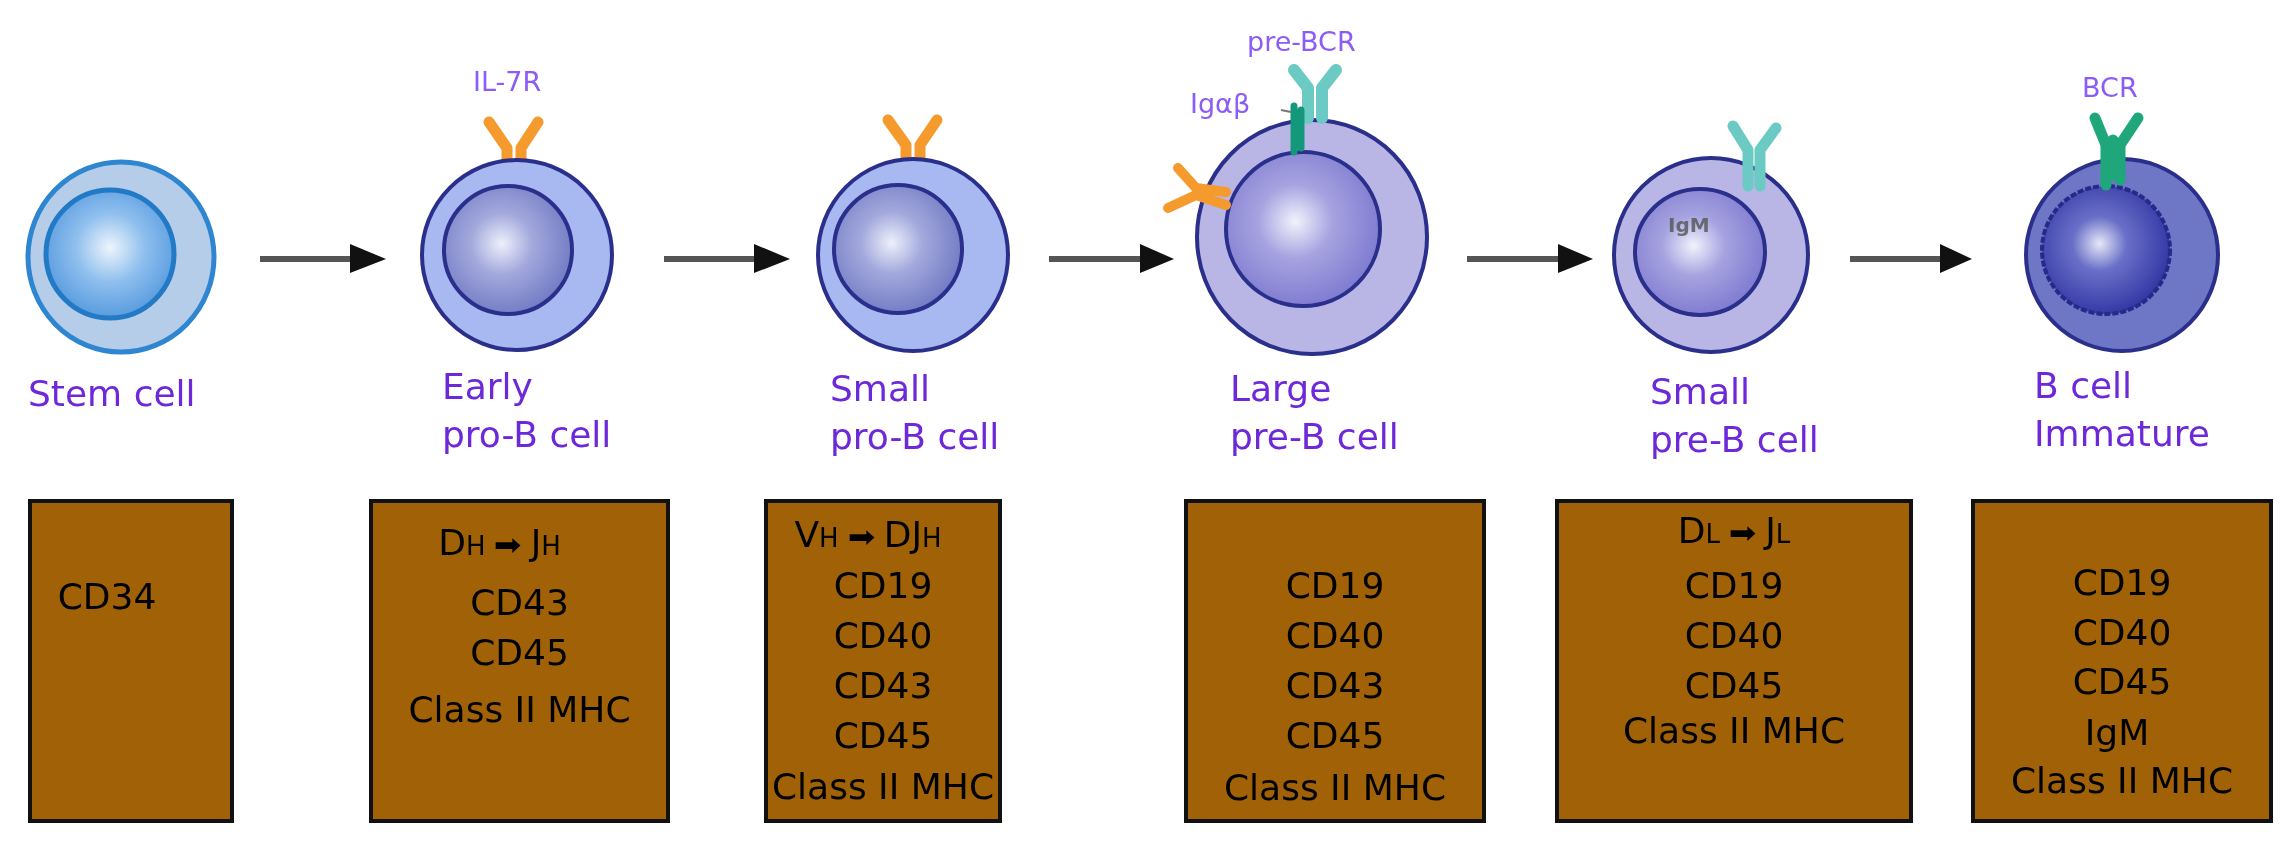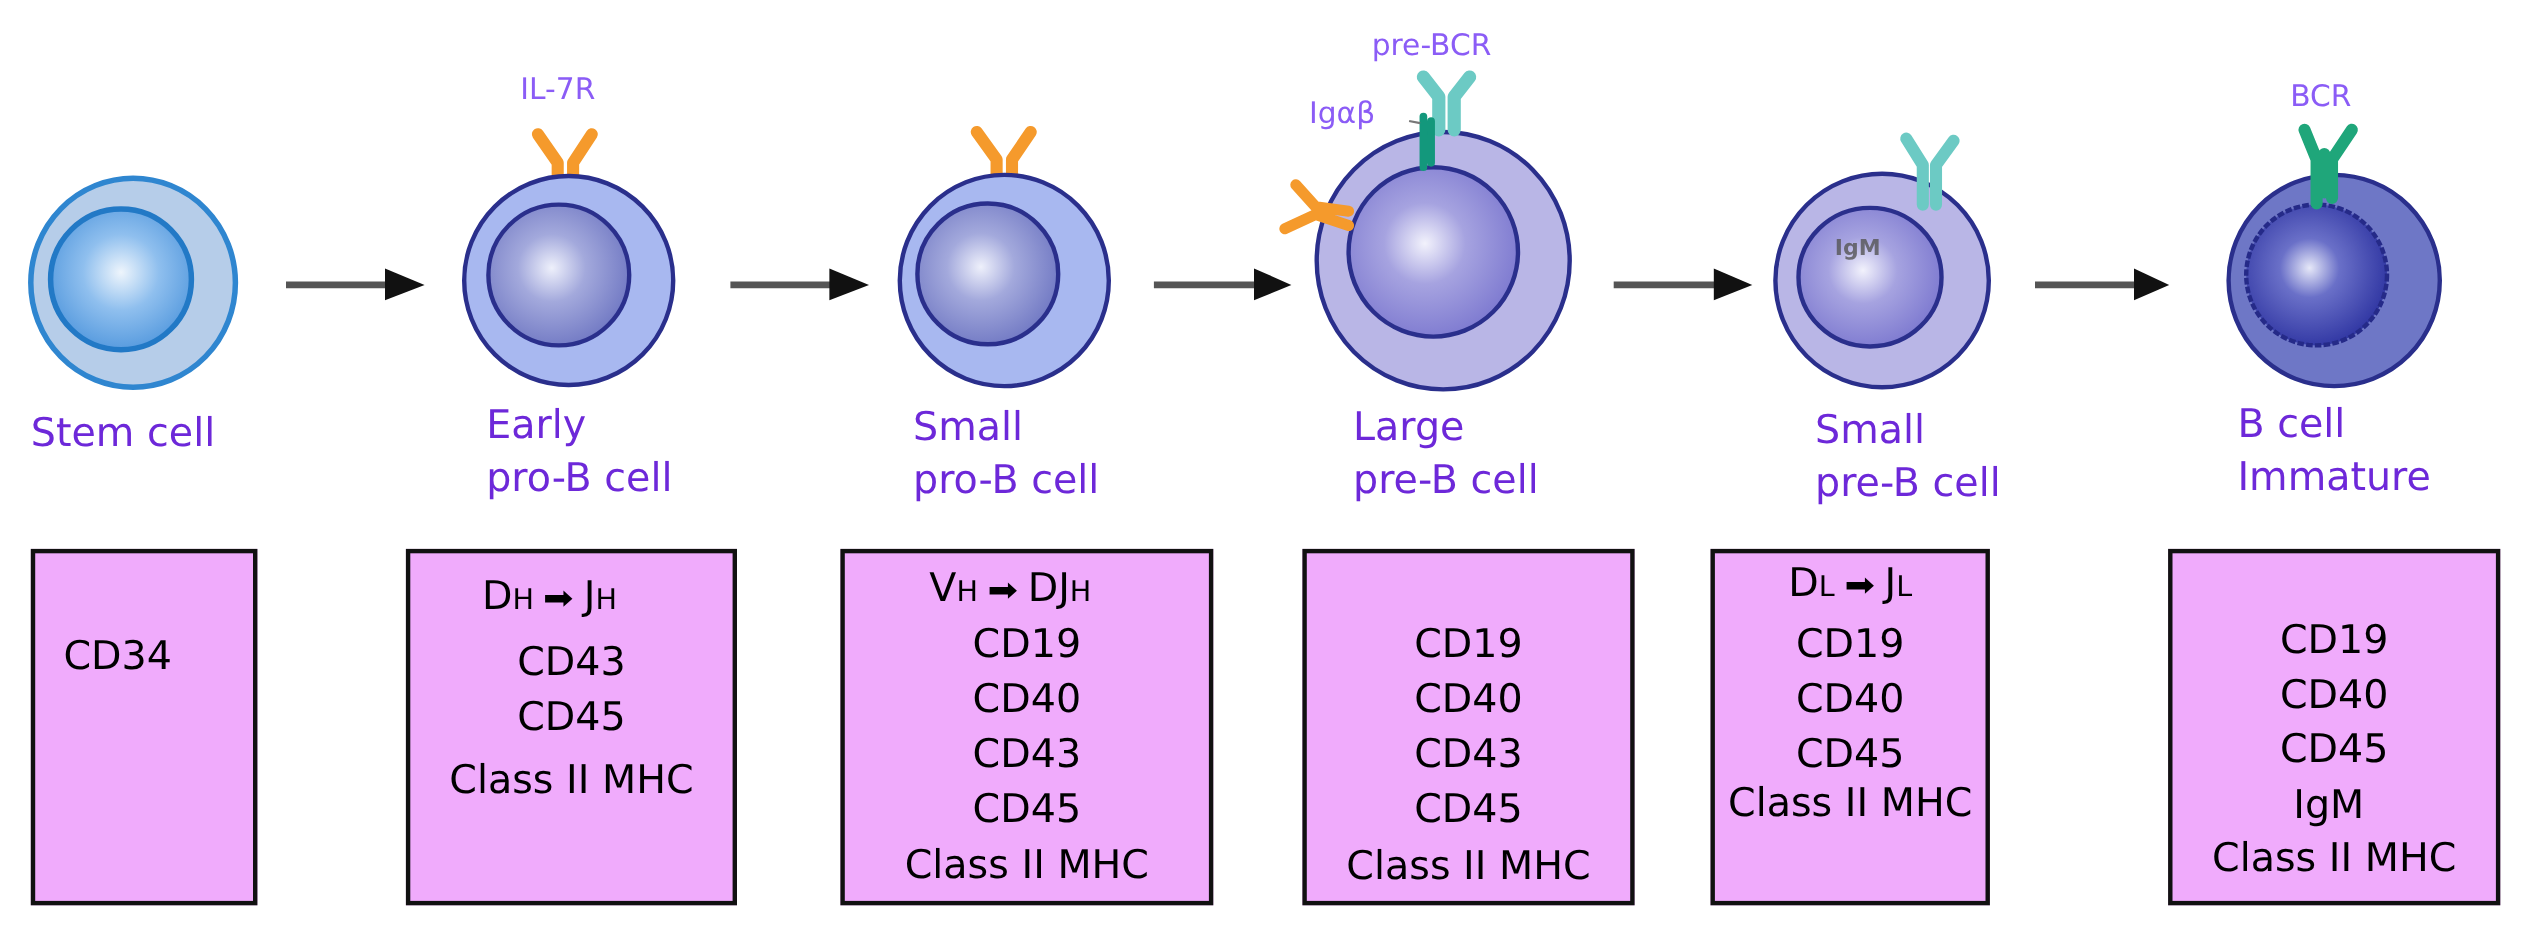--- a/index.html
+++ b/index.html
@@ -1,21 +1,21 @@
 <!DOCTYPE html>
 <html><head>
 <meta charset="utf-8">
 <style>
   html, body { margin: 0; padding: 0; background: #ffffff; }
   body { width: 2295px; height: 846px; position: relative; overflow: hidden;
          font-family: "DejaVu Sans", sans-serif; color: #000; }
   .abs { position: absolute; }
   .lbl { position: absolute; font-size: 36px; line-height: 48px; white-space: nowrap; color: #6d28d9; }
   .rlbl { position: absolute; font-size: 27px; line-height: 40px; white-space: nowrap; color: #8b5cf6; }
-  .box { position: absolute; border: 4px solid #111; box-sizing: border-box; top: 499px; height: 324px; background: #f0abfc; text-decoration: underline; }
+  .box { position: absolute; border: 4px solid #111; box-sizing: border-box; top: 499px; height: 324px; background: #a16207; text-decoration: underline; }
   .mk { position: absolute; left: 0; right: 0; text-align: center; font-size: 36px; line-height: 40px; white-space: nowrap; }
   .sub { font-size: 26px; }
   .rarrow { font-size: 30px; display: inline-block; transform: scaleX(1.1); margin: 0 10px; }
   svg { position: absolute; overflow: visible; }
 </style>
 </head>
 <body>
 
 <svg width="2295" height="846" style="left:0;top:0;">
   <defs>
@@ -142,40 +142,40 @@
 
 <div class="box" style="left:369px; width:301px;">
   <div class="mk" style="top:20px; left:-40px;">
     <span>D</span><span class="sub">H</span><span class="rarrow">➡</span><span>J</span><span class="sub">H</span>
   </div>
   <div class="mk" style="top:80px;">CD43</div>
   <div class="mk" style="top:130px;">CD45</div>
   <div class="mk" style="top:187px;">Class II MHC</div>
 </div>
 
-<div class="box" style="left:764px; width:339px;">
+<div class="box" style="left:764px; width:238px;">
   <div class="mk" style="top:12px; left:-30px;">
     <span>V</span><span class="sub">H</span><span class="rarrow">➡</span><span>DJ</span><span class="sub">H</span>
   </div>
   <div class="mk" style="top:63px;">CD19</div>
   <div class="mk" style="top:113px;">CD40</div>
   <div class="mk" style="top:163px;">CD43</div>
   <div class="mk" style="top:213px;">CD45</div>
   <div class="mk" style="top:264px;">Class II MHC</div>
 </div>
 
 <div class="box" style="left:1184px; width:302px;">
   <div class="mk" style="top:63px;">CD19</div>
   <div class="mk" style="top:113px;">CD40</div>
   <div class="mk" style="top:163px;">CD43</div>
   <div class="mk" style="top:213px;">CD45</div>
   <div class="mk" style="top:265px;">Class II MHC</div>
 </div>
 
-<div class="box" style="left:1555px; width:254px;">
+<div class="box" style="left:1555px; width:358px;">
   <div class="mk" style="top:8px;">
     <span>D</span><span class="sub">L</span><span class="rarrow">➡</span><span>J</span><span class="sub">L</span>
   </div>
   <div class="mk" style="top:63px;">CD19</div>
   <div class="mk" style="top:113px;">CD40</div>
   <div class="mk" style="top:163px;">CD45</div>
   <div class="mk" style="top:208px;">Class II MHC</div>
 </div>
 
 <div class="box" style="left:1971px; width:302px;">

